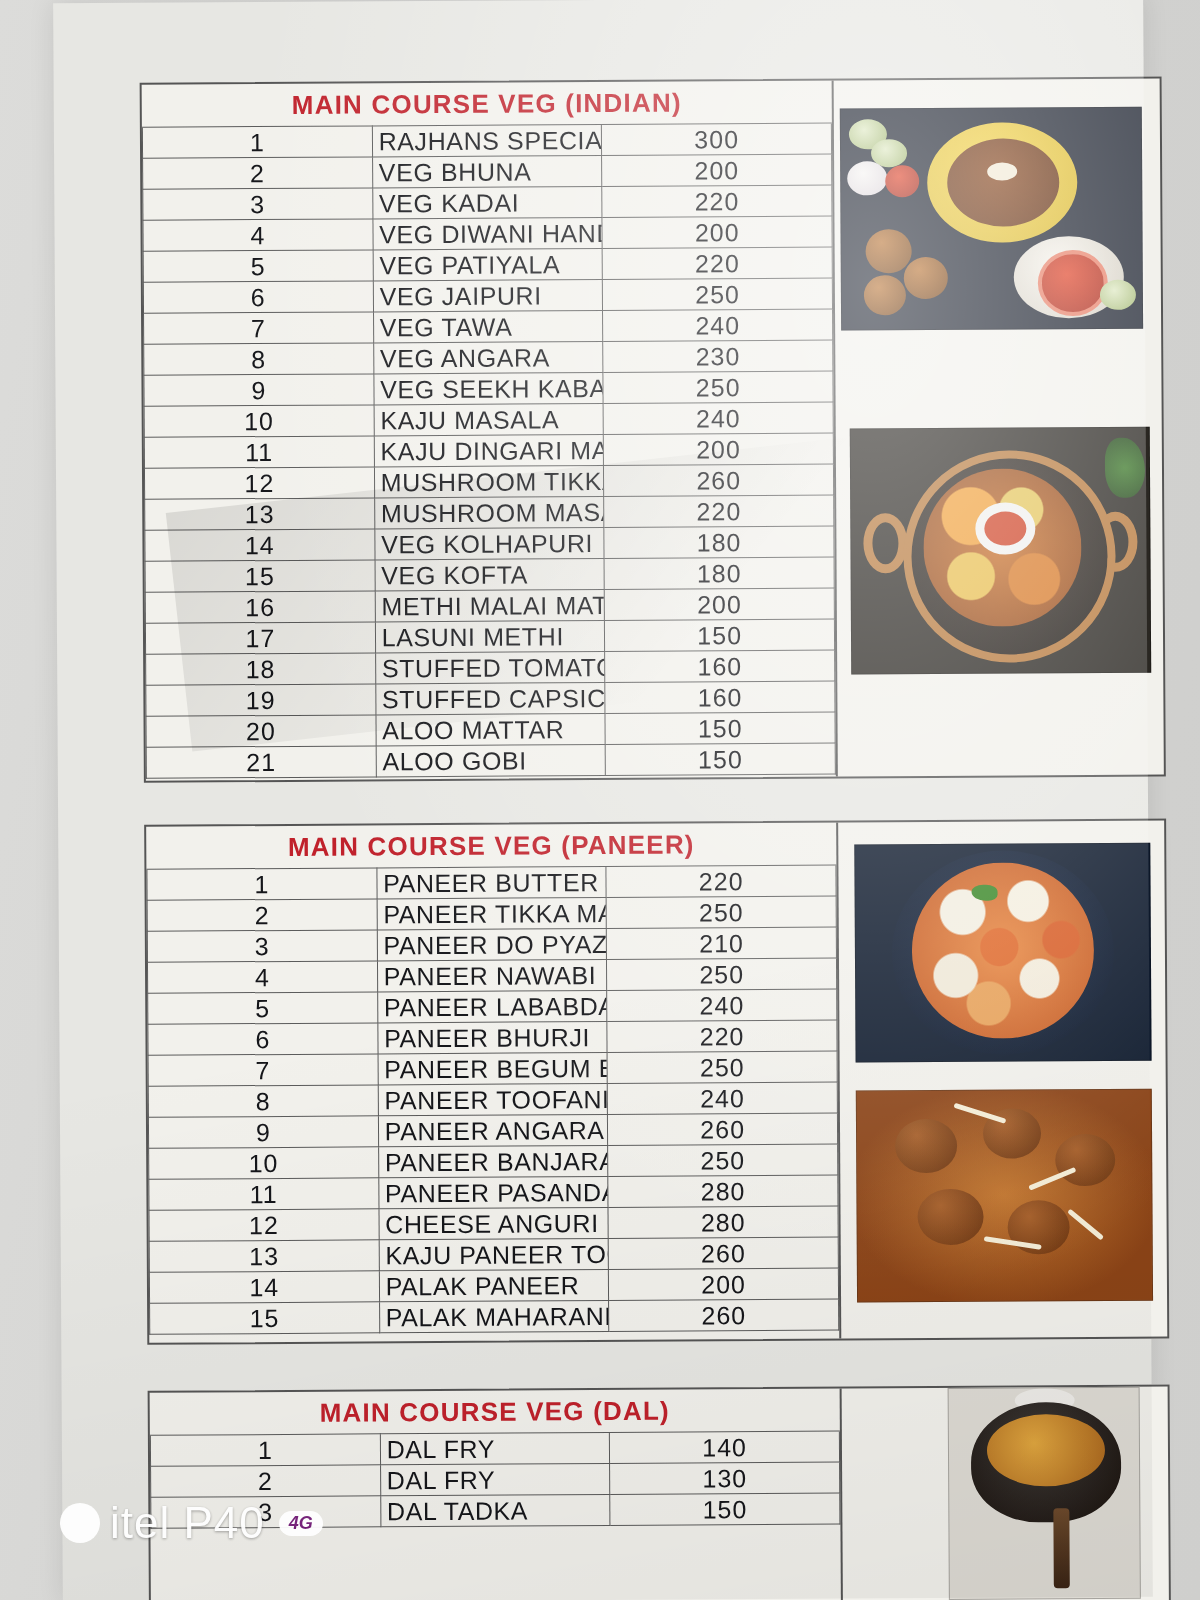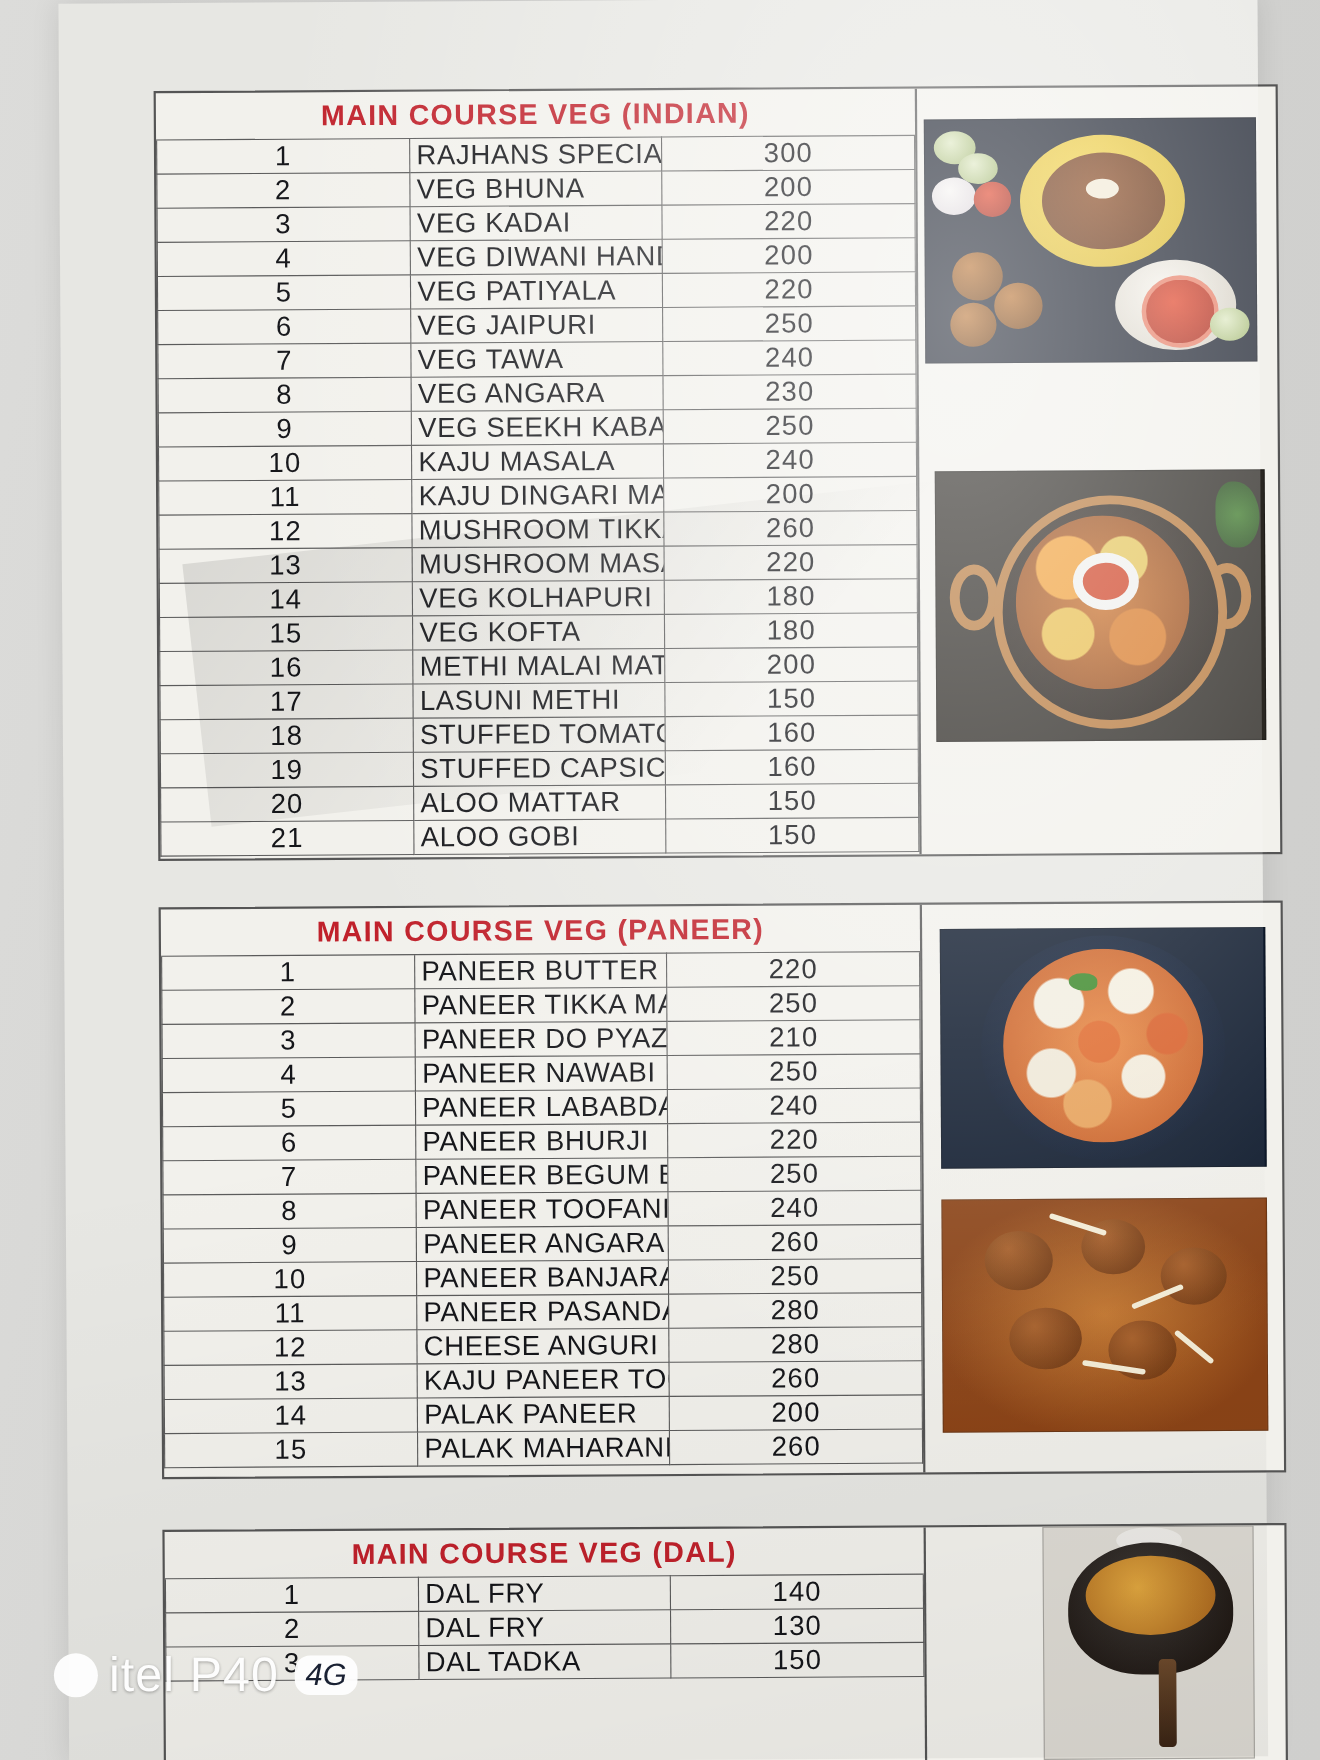--- a/index.html
+++ b/index.html
@@ -269,43 +269,43 @@
     border-radius: 4px;
   }
   .ph-dal .steam {
     position: absolute; left: 66px; top: 0px; width: 60px; height: 24px;
     background: rgba(255,255,255,0.45); border-radius: 50%;
   }
 
   
   .watermark {
     position: absolute;
-    left: 49px;
+    left: 60px;
     top: 1498px;
     display: flex;
     align-items: center;
     gap: 10px;
     opacity: 0.95;
   }
   .wm-dot {
     width: 40px; height: 40px; border-radius: 50%;
     background: #ffffff;
   }
   .wm-text {
     color: #ffffff;
     font-size: 44px;
     letter-spacing: 1px;
     text-shadow: 0 1px 3px rgba(0,0,0,0.35);
   }
   .wm-badge {
     background: #ffffff;
-    color: #0f172a;
-    font-size: 28px;
+    color: #701a75;
+    font-size: 18px;
     font-style: italic;
-    font-weight: normal;
+    font-weight: bold;
     padding: 2px 10px;
     border-radius: 14px;
     margin-left: 4px;
   }
 </style>
 </head>
 <body>
 
 <div class="surface"></div>
 

